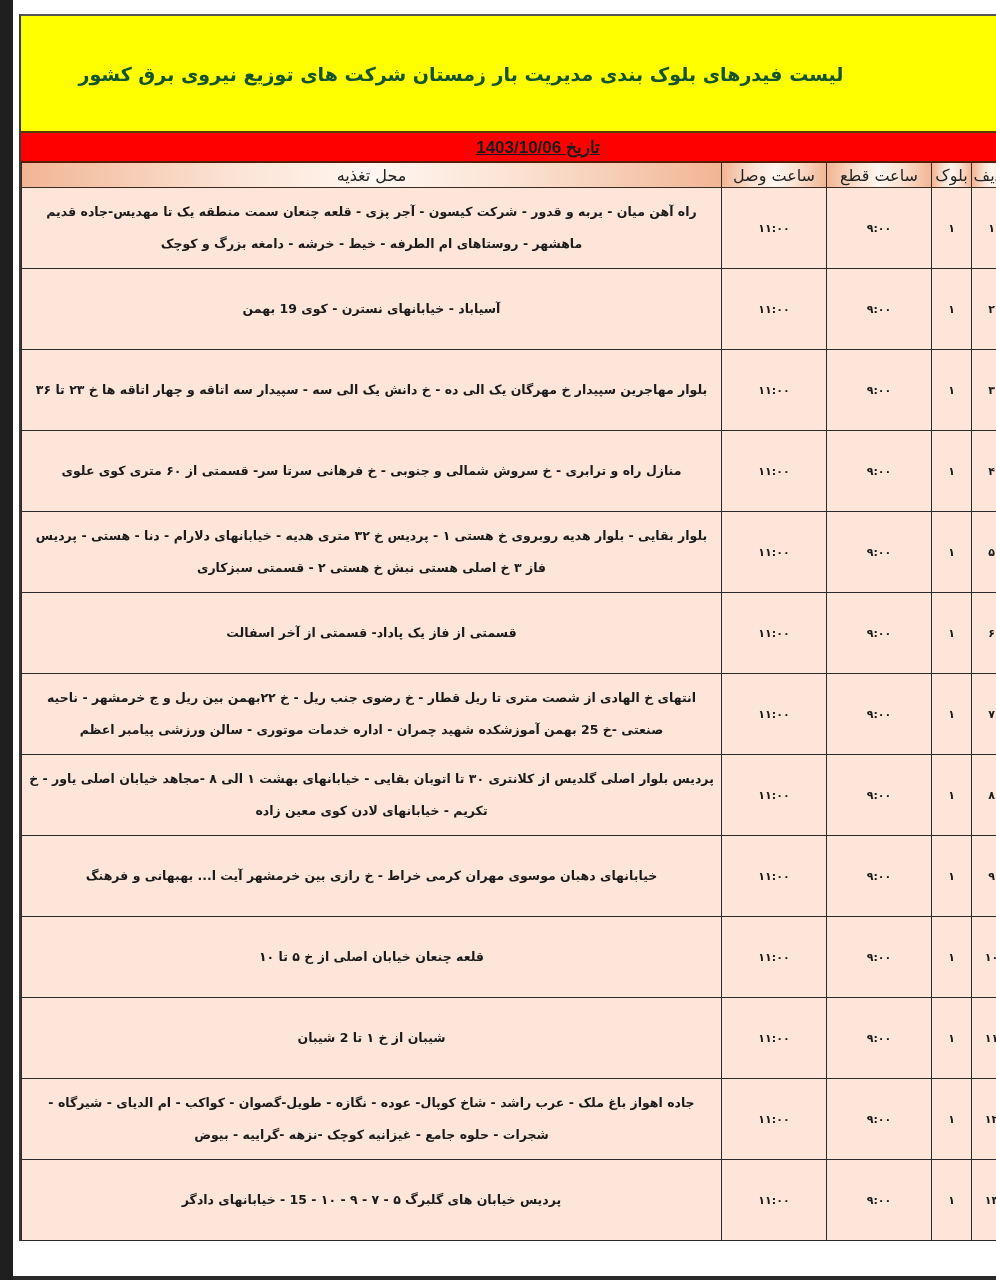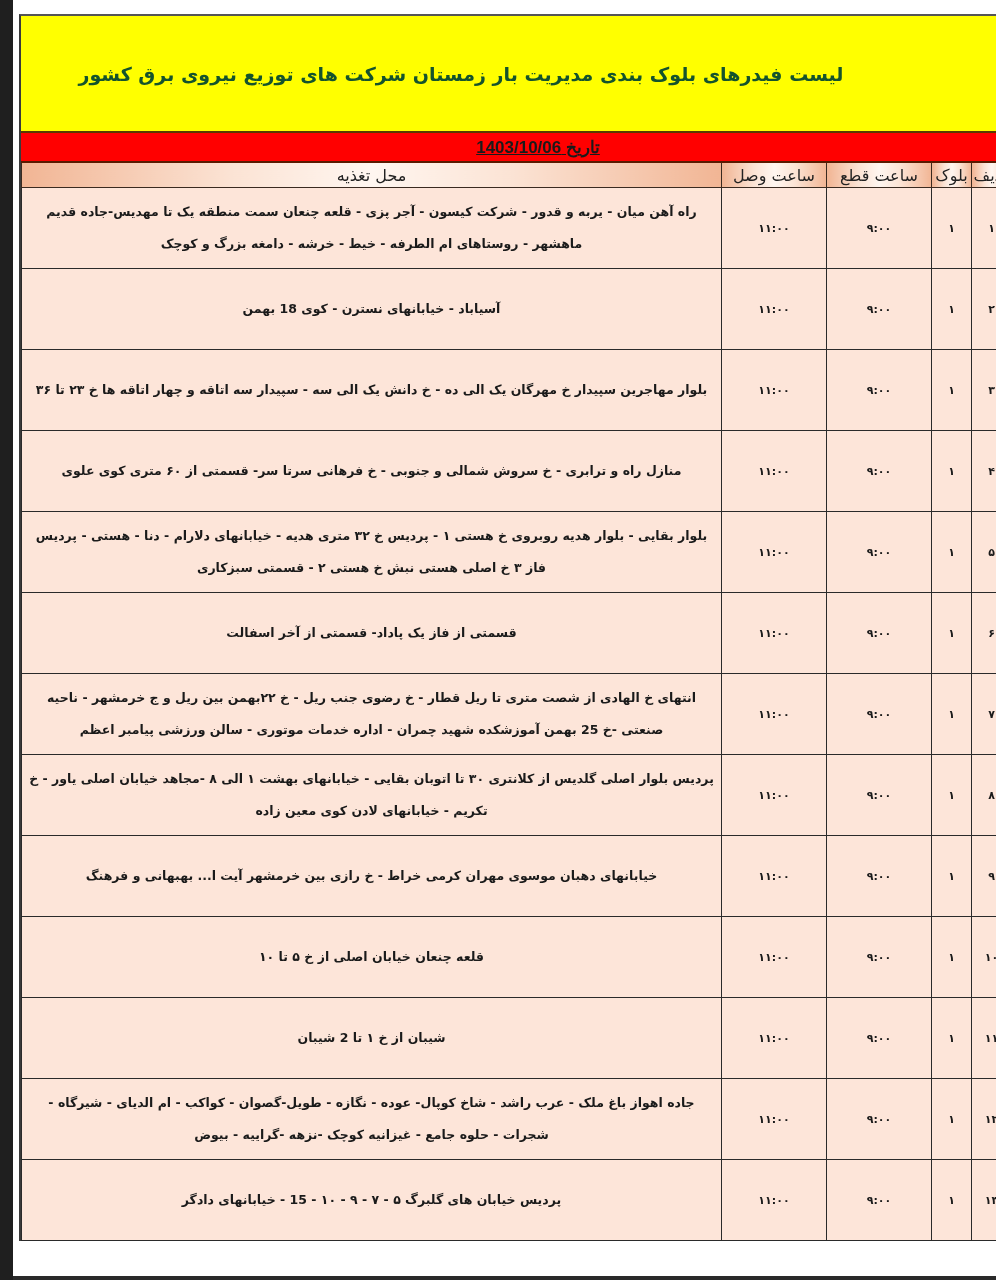--- a/index.html
+++ b/index.html
@@ -101,21 +101,21 @@
         <td class="num">۱</td>
         <td class="num">۹:۰۰</td>
         <td class="num">۱۱:۰۰</td>
         <td class="loc">راه آهن میان - یربه و قدور - شرکت کیسون - آجر پزی - قلعه چنعان سمت منطقه یک تا مهدیس-جاده قدیم ماهشهر - روستاهای ام الطرفه - خیط - خرشه - دامغه بزرگ و کوچک</td>
       </tr>
       <tr>
         <td class="num">۲</td>
         <td class="num">۱</td>
         <td class="num">۹:۰۰</td>
         <td class="num">۱۱:۰۰</td>
-        <td class="loc">آسیاباد - خیابانهای نسترن - کوی 18 بهمن</td>
+        <td class="loc">آسیاباد - خیابانهای نسترن - کوی 19 بهمن</td>
       </tr>
       <tr>
         <td class="num">۳</td>
         <td class="num">۱</td>
         <td class="num">۹:۰۰</td>
         <td class="num">۱۱:۰۰</td>
         <td class="loc">بلوار مهاجرین سپیدار خ مهرگان یک الی ده - خ دانش یک الی سه - سپیدار سه اتاقه و چهار اتاقه ها خ ۲۳ تا ۳۶</td>
       </tr>
       <tr>
         <td class="num">۴</td>

